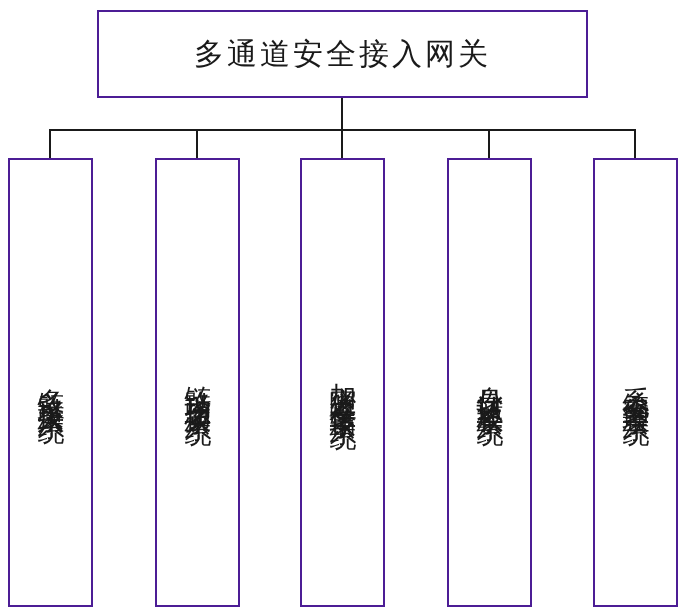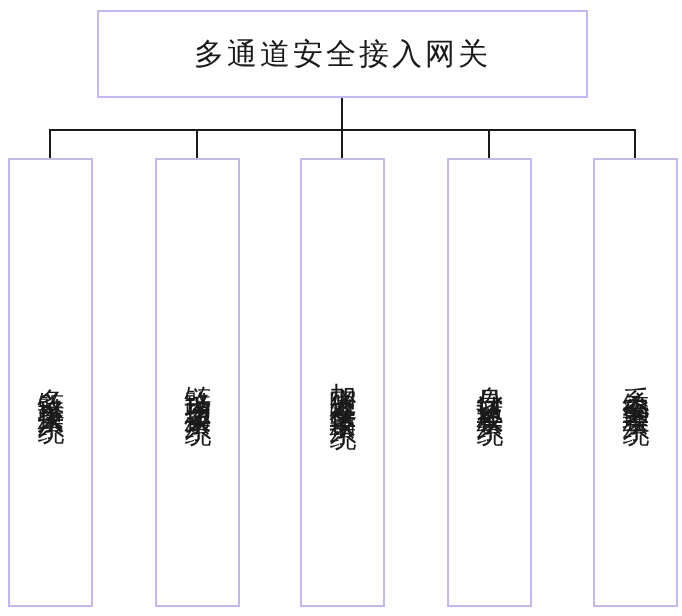--- a/index.html
+++ b/index.html
@@ -10,21 +10,21 @@
   .canvas {
     position: relative;
     width: 682px;
     height: 616px;
     background: #ffffff;
     font-family: "Liberation Sans", "DejaVu Sans", sans-serif;
     overflow: hidden;
   }
   .node {
     position: absolute;
-    border: 2px solid #c4b5fd;
+    border: 2px solid #4c1d95;
     background: #ffffff;
     box-sizing: border-box;
     display: flex;
     align-items: center;
     justify-content: center;
   }
   .root-box {
     left: 97px;
     top: 10px;
     width: 491px;

